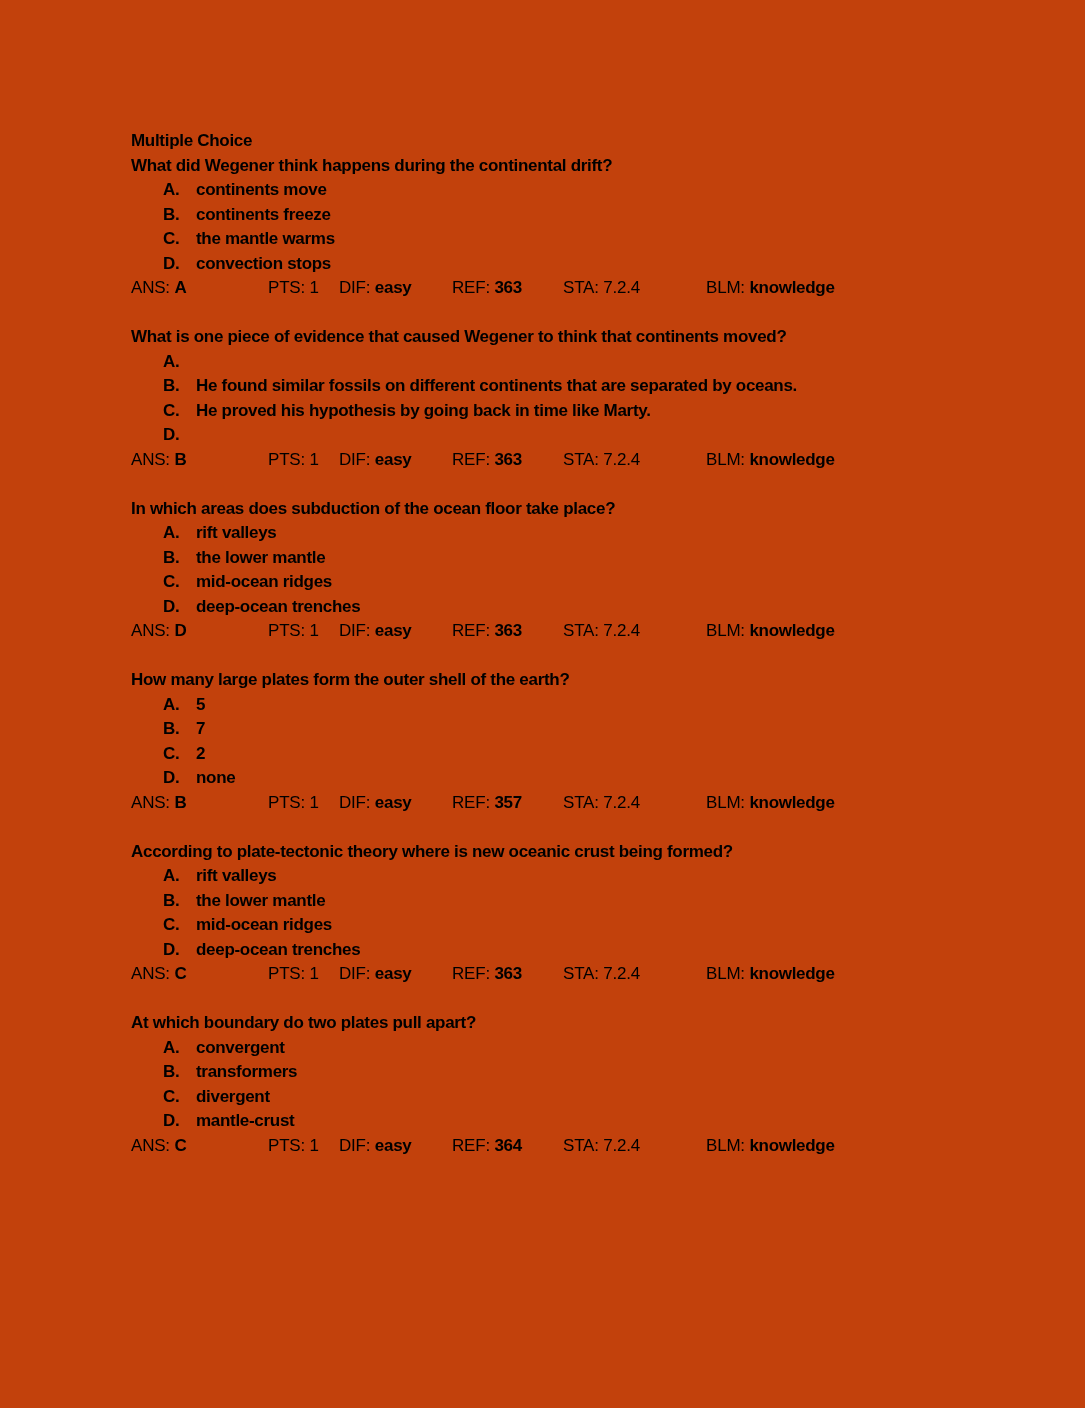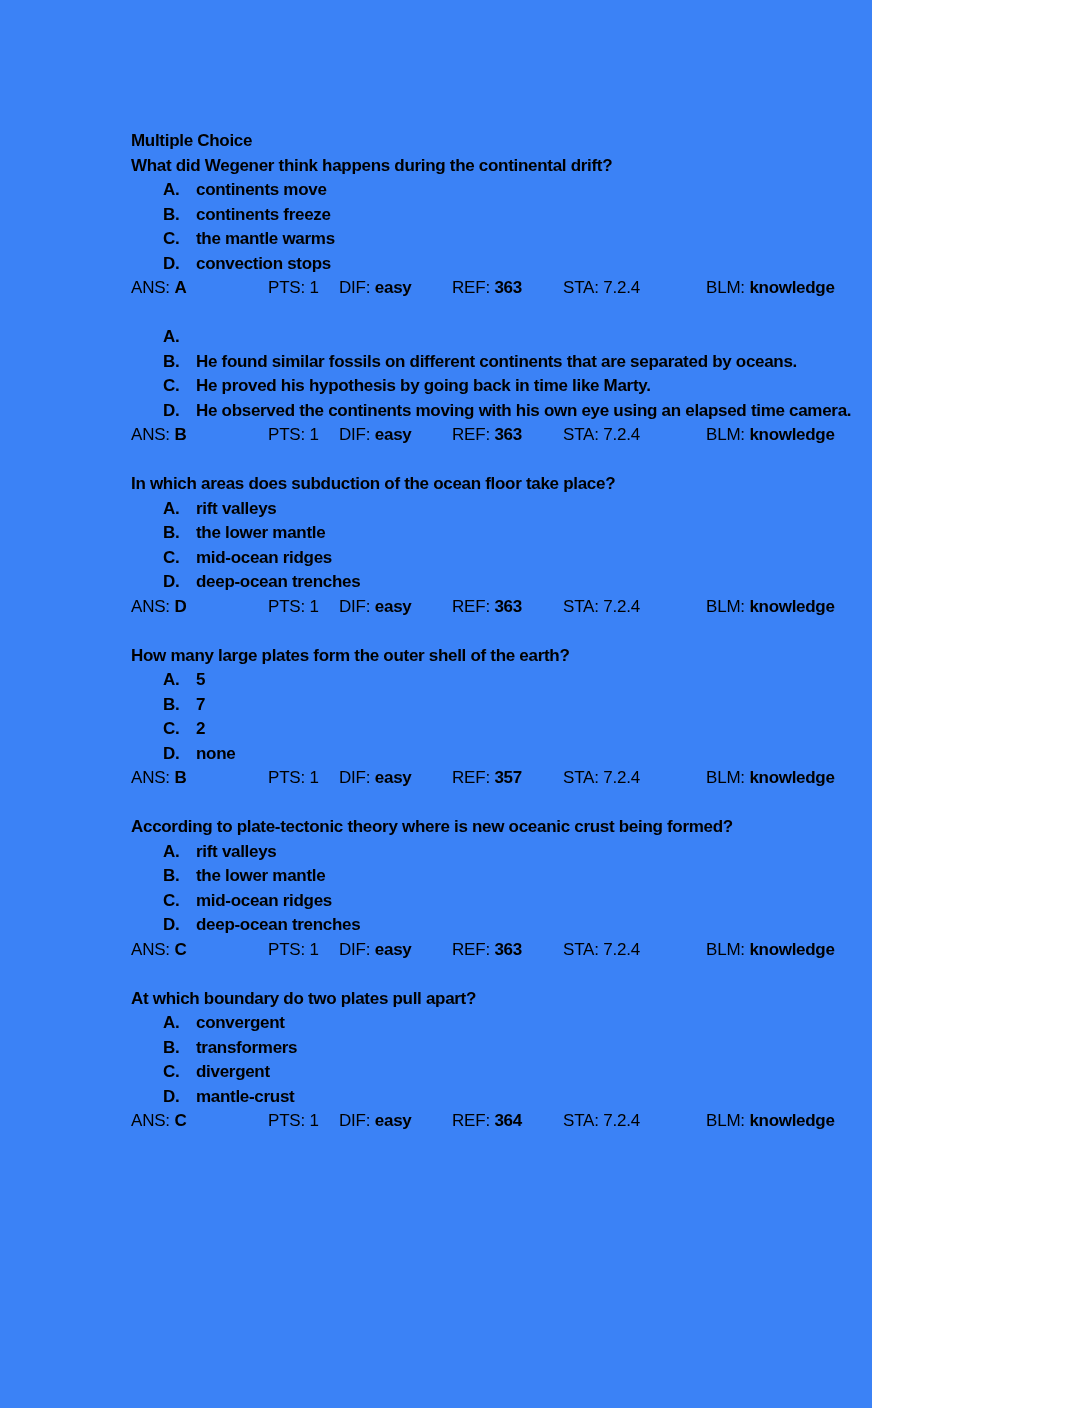--- a/index.html
+++ b/index.html
@@ -1,19 +1,19 @@
 <!DOCTYPE html>
 <html><head>
 <meta charset="utf-8">
 <style>
   html,body{margin:0;padding:0;background:#ffffff;}
   .page{
     position:relative;
-    width:872px;height:1408px;
-    background:#3b82f6;
+    width:1085px;height:1408px;
+    background:#c2410c;
     color:#000000;
     font-family:"Liberation Sans", sans-serif;
     overflow:hidden;
   }
   .content{
     position:absolute;
     left:131px;top:129px;
     width:860px;
   }
   .heading{
@@ -89,35 +89,35 @@
       <span class="field c-ans"><span class="lbl">ANS:</span> <span class="val bold">A</span></span>
       <span class="field c-pts"><span class="lbl">PTS:</span> <span class="val">1</span></span>
       <span class="field c-dif"><span class="lbl">DIF:</span> <span class="val bold">easy</span></span>
       <span class="field c-ref"><span class="lbl">REF:</span> <span class="val bold">363</span></span>
       <span class="field c-sta"><span class="lbl">STA:</span> <span class="val">7.2.4</span></span>
       <span class="field c-blm"><span class="lbl">BLM:</span> <span class="val bold">knowledge</span></span>
     </div>
   </section>
 
   <section class="q-block">
+    <div class="q-text">What is one piece of evidence that caused Wegener to think that continents moved?</div>
     <div class="opts">
             <div class="opt">
               <span class="letter">A.</span>
             </div>
             <div class="opt">
               <span class="letter">B.</span>
               <span class="otext">He found similar fossils on different continents that are separated by oceans.</span>
             </div>
             <div class="opt">
               <span class="letter">C.</span>
               <span class="otext">He proved his hypothesis by going back in time like Marty.</span>
             </div>
             <div class="opt">
               <span class="letter">D.</span>
-              <span class="otext">He observed the continents moving with his own eye using an elapsed time camera.</span>
             </div>
           </div>
     <div class="ans-row">
       <span class="field c-ans"><span class="lbl">ANS:</span> <span class="val bold">B</span></span>
       <span class="field c-pts"><span class="lbl">PTS:</span> <span class="val">1</span></span>
       <span class="field c-dif"><span class="lbl">DIF:</span> <span class="val bold">easy</span></span>
       <span class="field c-ref"><span class="lbl">REF:</span> <span class="val bold">363</span></span>
       <span class="field c-sta"><span class="lbl">STA:</span> <span class="val">7.2.4</span></span>
       <span class="field c-blm"><span class="lbl">BLM:</span> <span class="val bold">knowledge</span></span>
     </div>

